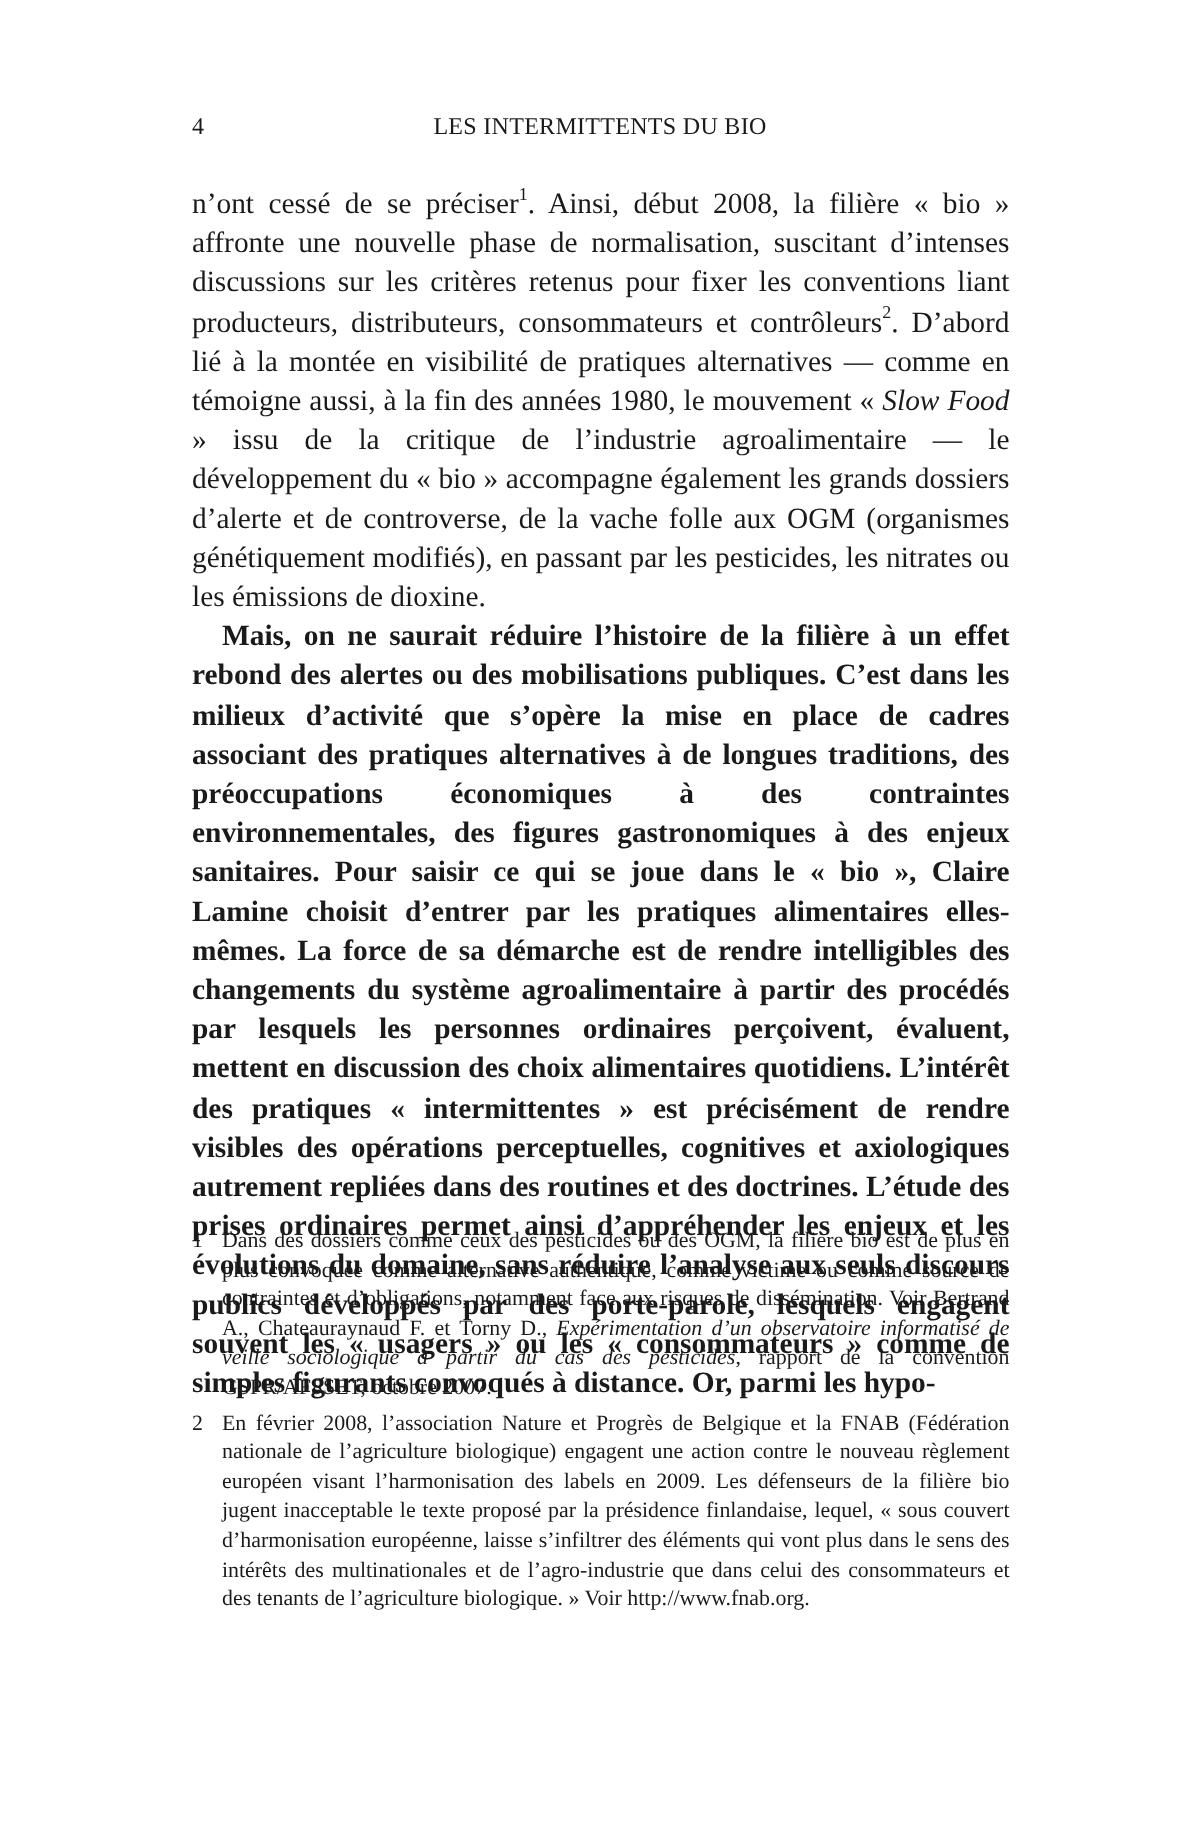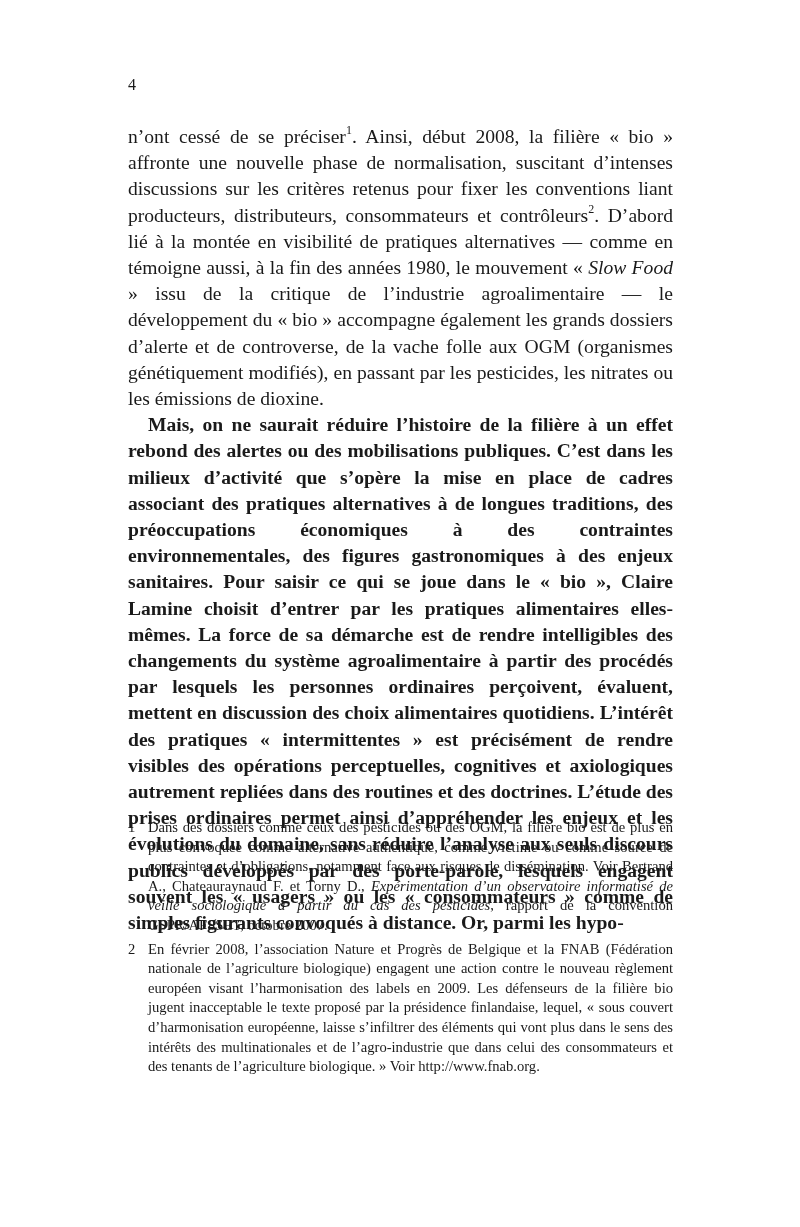--- a/index.html
+++ b/index.html
@@ -16,20 +16,21 @@
   .fn { display:flex; margin-bottom:4px; }
   .fn-num { width:20px; flex:none; }
   .fn-text { flex:1; text-align:justify; }
   i { }
 </style>
 </head>
 <body>
 
 <div class="header">
   <span class="page-num">4</span>
+  <span class="running-title">LES INTERMITTENTS DU BIO</span>
 </div>
 
 <div class="body-text">
   <p><span>n’ont cessé de se préciser</span><sup>1</sup><span>. Ainsi, début 2008, la filière « bio » affronte une nouvelle phase de normalisation, suscitant d’intenses discussions sur les critères retenus pour fixer les conventions liant producteurs, distributeurs, consommateurs et contrôleurs</span><sup>2</sup><span>. D’abord lié à la montée en visibilité de pratiques alternatives — comme en témoigne aussi, à la fin des années 1980, le mouvement « </span><i>Slow Food</i><span> » issu de la critique de l’industrie agroalimentaire — le développement du « bio » accompagne également les grands dossiers d’alerte et de controverse, de la vache folle aux OGM (organismes génétiquement modifiés), en passant par les pesticides, les nitrates ou les émissions de dioxine.</span></p>
   <p class="indent">Mais, on ne saurait réduire l’histoire de la filière à un effet rebond des alertes ou des mobilisations publiques. C’est dans les milieux d’activité que s’opère la mise en place de cadres associant des pratiques alternatives à de longues traditions, des préoccupations économiques à des contraintes environnementales, des figures gastronomiques à des enjeux sanitaires. Pour saisir ce qui se joue dans le « bio », Claire Lamine choisit d’entrer par les pratiques alimentaires elles-mêmes. La force de sa démarche est de rendre intelligibles des changements du système agroalimentaire à partir des procédés par lesquels les personnes ordinaires perçoivent, évaluent, mettent en discussion des choix alimentaires quotidiens. L’intérêt des pratiques « intermittentes » est précisément de rendre visibles des opérations perceptuelles, cognitives et axiologiques autrement repliées dans des routines et des doctrines. L’étude des prises ordinaires permet ainsi d’appréhender les enjeux et les évolutions du domaine, sans réduire l’analyse aux seuls discours publics développés par des porte-parole, lesquels engagent souvent les « usagers » ou les « consommateurs » comme de simples figurants convoqués à distance. Or, parmi les hypo-</p>
 </div>
 
 <div class="footnotes">
   <div class="fn">
     <span class="fn-num">1</span>

